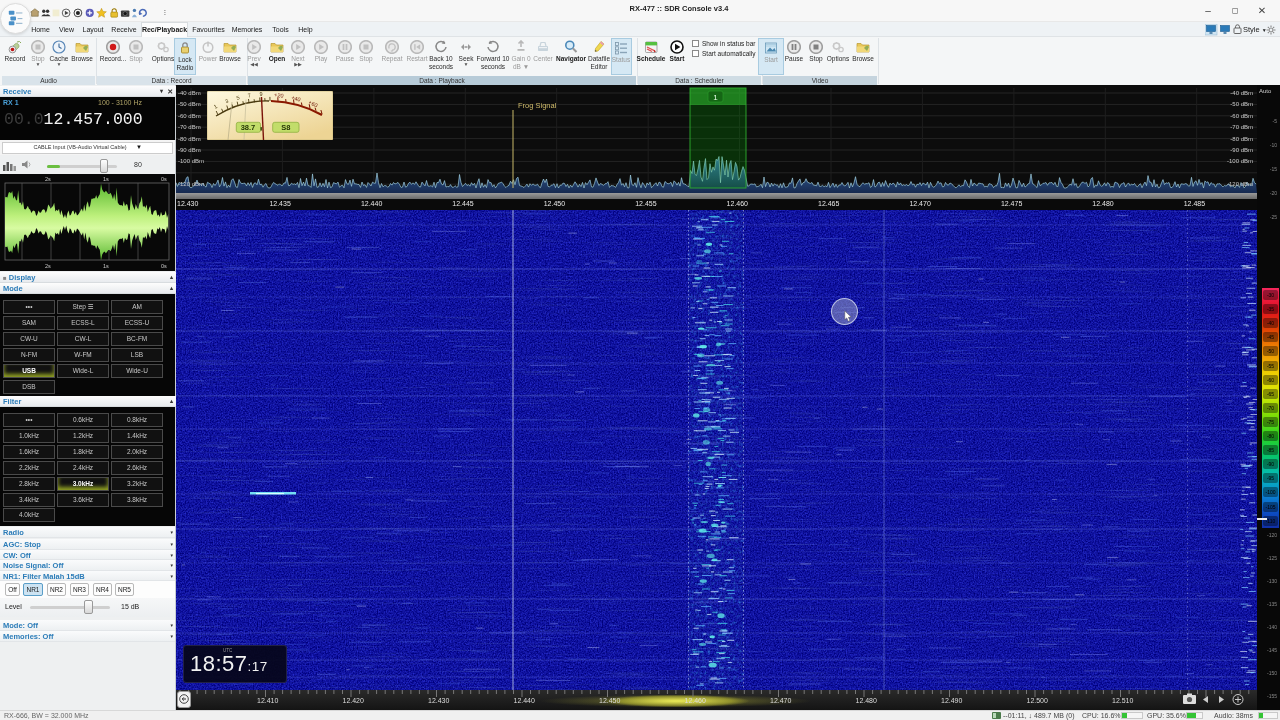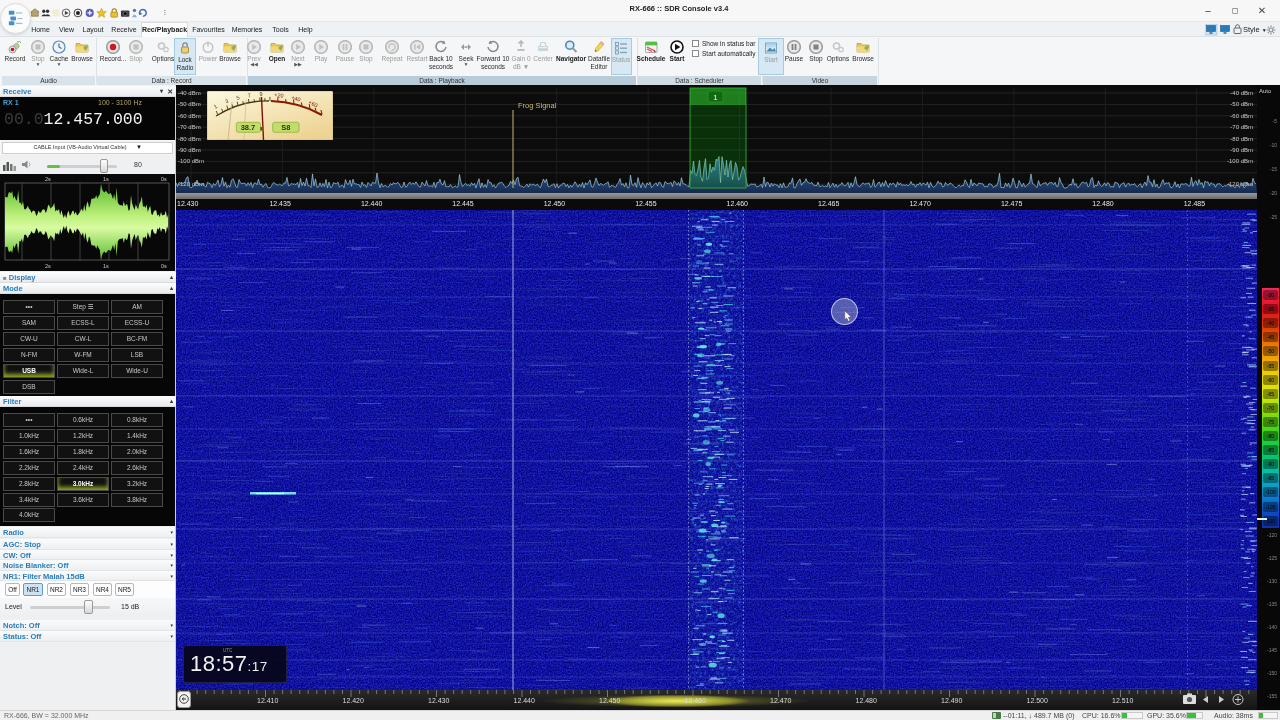--- a/index.html
+++ b/index.html
@@ -43,21 +43,21 @@
 #rightbar{left:1257px;top:85px;width:23px;height:625px;background:#080808}
 .cl{position:absolute;left:6px;width:14px;text-align:right;font-size:5px;color:#888}
 #statusbar{left:0;top:710px;width:1280px;height:10px;background:#f0f0f0;border-top:1px solid #d8d8d8;font-size:7px;color:#555}
 .sbar{position:absolute;top:711.5px;height:7px;background:#f6f6f6;border:1px solid #c9c9c9}
 .sgrn{position:absolute;top:712.5px;height:5px;background:#35c435}
 </style></head>
 <body>
 <div id="root">
 
 <div id="titlebar" class="abs"></div>
-<div id="title" class="abs">RX-666 :: SDR Console v3.4</div>
+<div id="title" class="abs">RX-477 :: SDR Console v3.4</div>
 <div class="wbtn abs" style="left:1202px">–</div>
 <div class="wbtn abs" style="left:1229px;font-size:8px">◻</div>
 <div class="wbtn abs" style="left:1256px">✕</div>
 
 <svg class="abs" style="left:29px;top:7px" width="124" height="11" viewBox="0 0 147 13">
  <path d="M2,6 L7,2 L12,6 L11,6 L11,11 L3,11 L3,6 Z" fill="#b8a070" stroke="#6a5a30" stroke-width="0.6"></path>
  <circle cx="17.5" cy="5" r="2" fill="#333"></circle>
       <circle cx="22" cy="5" r="2" fill="#333"></circle>
       <path d="M14.5,11 Q17.5,7 20,9.5 Q22.5,7 25.5,11 Z" fill="#333"></path>
  <rect x="28" y="3" width="8" height="8" fill="#eee8c0" opacity="0.7"></rect>
@@ -496,42 +496,42 @@
     <div class="abs" style="left:0;top:527px;width:175px;height:10.5px;background:linear-gradient(#fafbfc,#edf0f2);border-bottom:1px solid #e2e5e8"></div>
     <div class="abs blue" style="left:3px;top:528px">Radio</div>
     <div class="abs" style="right:1107px;top:529px;font-size:5px;color:#333">▾</div>
     <div class="abs" style="left:0;top:539px;width:175px;height:10.5px;background:linear-gradient(#fafbfc,#edf0f2);border-bottom:1px solid #e2e5e8"></div>
     <div class="abs blue" style="left:3px;top:540px">AGC: Stop</div>
     <div class="abs" style="right:1107px;top:541px;font-size:5px;color:#333">▾</div>
     <div class="abs" style="left:0;top:549.5px;width:175px;height:10.5px;background:linear-gradient(#fafbfc,#edf0f2);border-bottom:1px solid #e2e5e8"></div>
     <div class="abs blue" style="left:3px;top:550.5px">CW: Off</div>
     <div class="abs" style="right:1107px;top:551.5px;font-size:5px;color:#333">▾</div>
     <div class="abs" style="left:0;top:560px;width:175px;height:10.5px;background:linear-gradient(#fafbfc,#edf0f2);border-bottom:1px solid #e2e5e8"></div>
-    <div class="abs blue" style="left:3px;top:561px">Noise Blanker: Off</div>
+    <div class="abs blue" style="left:3px;top:561px">Noise Signal: Off</div>
     <div class="abs" style="right:1107px;top:562px;font-size:5px;color:#333">▾</div>
     <div class="abs" style="left:0;top:570.5px;width:175px;height:10.5px;background:linear-gradient(#fafbfc,#edf0f2);border-bottom:1px solid #e2e5e8"></div>
     <div class="abs blue" style="left:3px;top:571.5px">NR1: Filter Malah 15dB</div>
     <div class="abs" style="right:1107px;top:572.5px;font-size:5px;color:#333">▾</div>
     <div class="abs" style="left:0;top:581px;width:175px;height:17px;background:#fdfdfd"></div>
     <div class="nrb abs" style="left:5px;width:15px;">Off</div>
     <div class="nrb abs" style="left:23px;width:20px; background:#cde3f2;border:1px solid #5a9ec8;">NR1</div>
     <div class="nrb abs" style="left:47px;width:19px;">NR2</div>
     <div class="nrb abs" style="left:70px;width:19px;">NR3</div>
     <div class="nrb abs" style="left:93px;width:19px;">NR4</div>
     <div class="nrb abs" style="left:115px;width:19px;">NR5</div>
     <div class="abs" style="left:0;top:598px;width:175px;height:19px;background:linear-gradient(#f6f7f8,#eceff1)"></div>
     <div class="abs" style="left:5px;top:603px;font-size:7px;color:#222">Level</div>
     <div class="abs" style="left:30px;top:606px;width:80px;height:3px;background:#cfcfcf;border-radius:2px"></div>
     <div class="abs" style="left:84px;top:600px;width:9px;height:14px;background:linear-gradient(#fefefe,#d8d8d8);border:1px solid #999;border-radius:2px"></div>
     <div class="abs" style="left:121px;top:603px;font-size:7px;color:#222">15 dB</div>
     <div class="abs" style="left:0;top:620px;width:175px;height:10.5px;background:linear-gradient(#fafbfc,#edf0f2);border-bottom:1px solid #e2e5e8"></div>
-    <div class="abs blue" style="left:3px;top:621px">Notch: Off</div>
+    <div class="abs blue" style="left:3px;top:621px">Mode: Off</div>
     <div class="abs" style="right:1107px;top:622px;font-size:5px;color:#333">▾</div>
     <div class="abs" style="left:0;top:631px;width:175px;height:10.5px;background:linear-gradient(#fafbfc,#edf0f2);border-bottom:1px solid #e2e5e8"></div>
-    <div class="abs blue" style="left:3px;top:632px">Status: Off</div>
+    <div class="abs blue" style="left:3px;top:632px">Memories: Off</div>
     <div class="abs" style="right:1107px;top:633px;font-size:5px;color:#333">▾</div>
 
 <div id="spectrum" class="abs">
 <svg width="1081" height="108" viewBox="176 85 1081 108" style="position:absolute;left:0;top:0">
  <line x1="176" y1="93.0" x2="1257" y2="93.0" stroke="#242424" stroke-width="1"></line>
         <line x1="176" y1="104.4" x2="1257" y2="104.4" stroke="#242424" stroke-width="1"></line>
         <line x1="176" y1="115.8" x2="1257" y2="115.8" stroke="#242424" stroke-width="1"></line>
         <line x1="176" y1="127.2" x2="1257" y2="127.2" stroke="#242424" stroke-width="1"></line>
         <line x1="176" y1="138.6" x2="1257" y2="138.6" stroke="#242424" stroke-width="1"></line>
         <line x1="176" y1="150.0" x2="1257" y2="150.0" stroke="#242424" stroke-width="1"></line>

